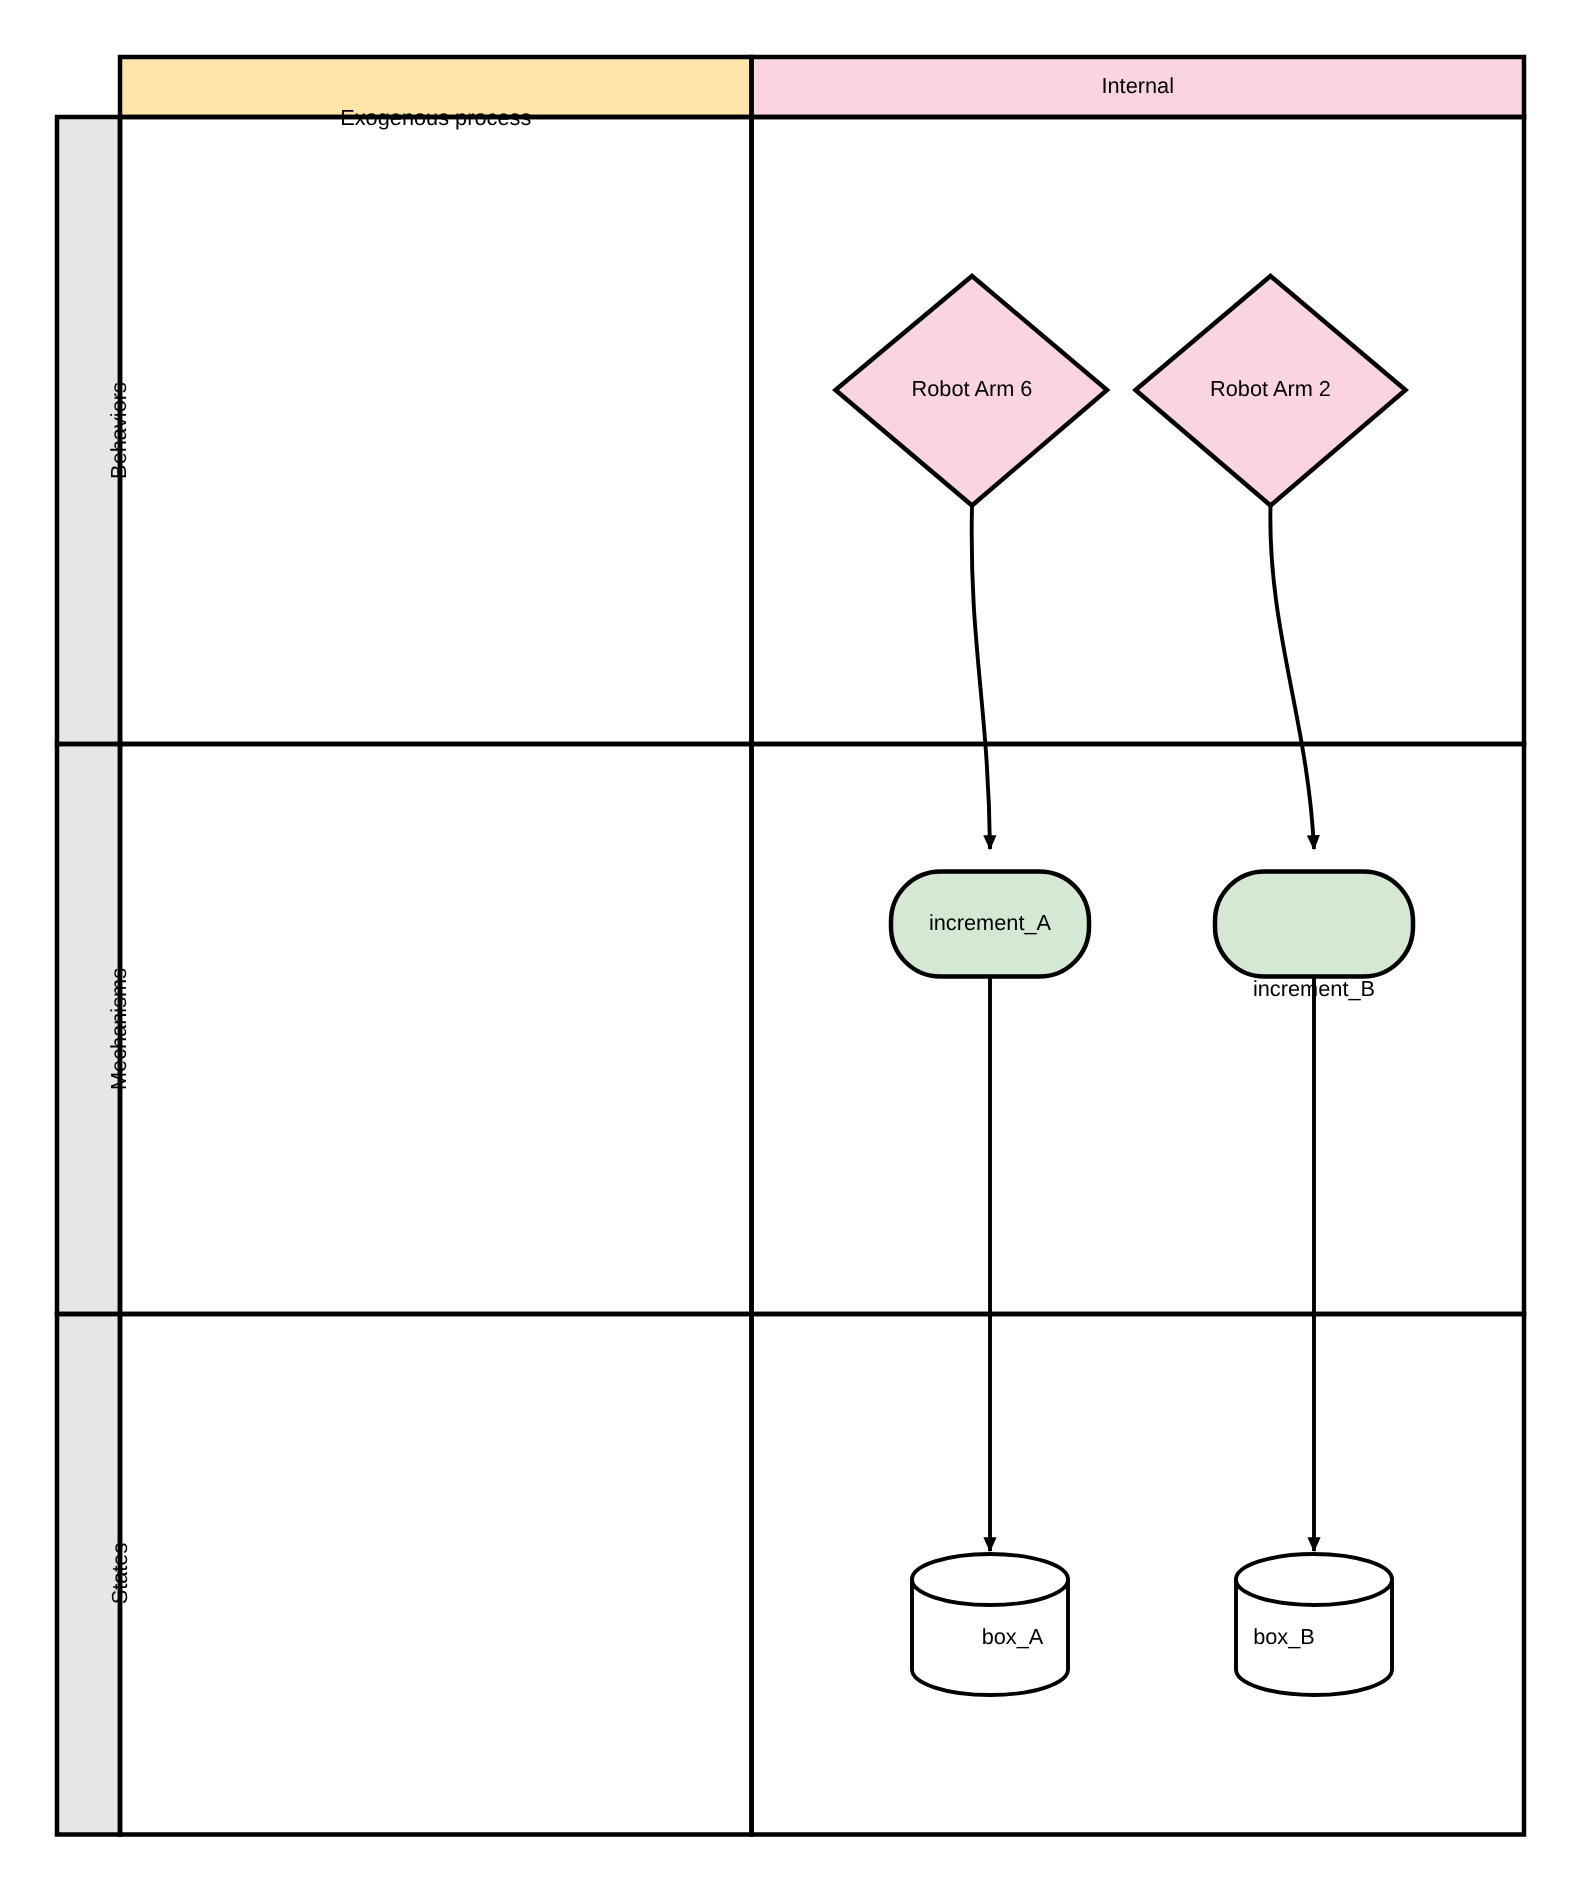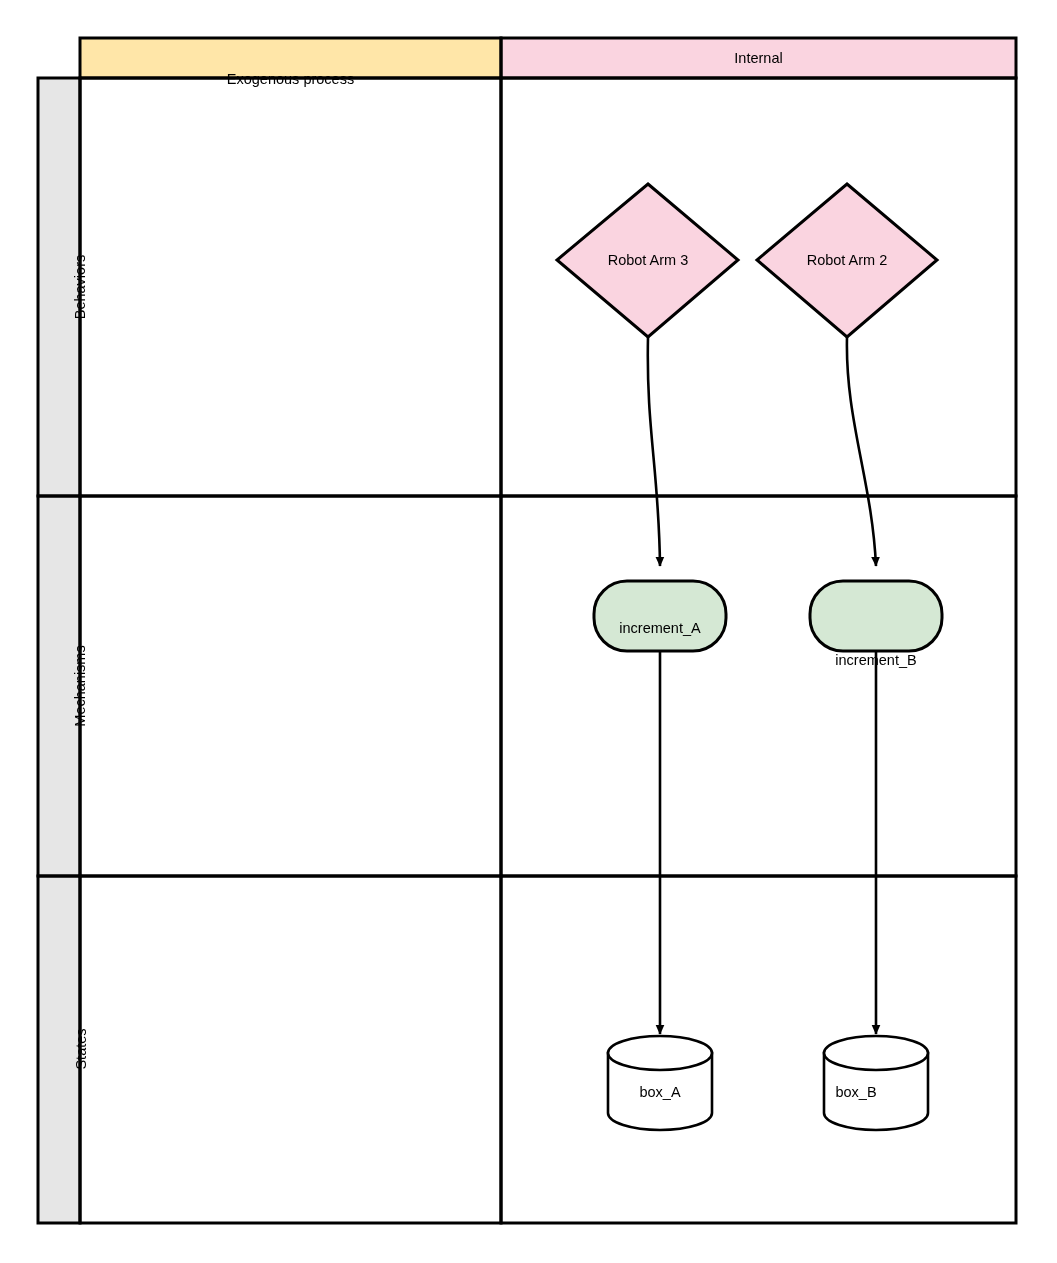--- a/index.html
+++ b/index.html
@@ -75,22 +75,22 @@
     </g>
   </svg>
 
   <div class="lbl hdr-label ctr" style="left:80px;top:38px;width:421px;height:40px;margin-top:21px;">Exogenous process</div>
   <div class="lbl hdr-label ctr" style="left:501px;top:38px;width:515px;height:40px;">Internal</div>
 
   <div class="lbl row-label ctr" style="left:-129px;top:266px;width:418px;height:42px;transform:rotate(-90deg);">Behaviors</div>
   <div class="lbl row-label ctr" style="left:-110px;top:665px;width:380px;height:42px;transform:rotate(-90deg);">Mechanisms</div>
   <div class="lbl row-label ctr" style="left:-93px;top:1028px;width:347px;height:42px;transform:rotate(-90deg);">States</div>
 
-  <div class="lbl node-label ctr" style="left:558px;top:248px;width:180px;height:24px;">Robot Arm 3</div>
+  <div class="lbl node-label ctr" style="left:558px;top:248px;width:180px;height:24px;">Robot Arm 6</div>
   <div class="lbl node-label ctr" style="left:757px;top:248px;width:180px;height:24px;">Robot Arm 2</div>
 
-  <div class="lbl node-label ctr" style="left:594px;top:604px;width:132px;height:24px;margin-top:12px;">increment_A</div>
+  <div class="lbl node-label ctr" style="left:594px;top:604px;width:132px;height:24px;">increment_A</div>
   <div class="lbl node-label ctr" style="left:810px;top:604px;width:132px;height:24px;margin-top:44px;">increment_B</div>
 
-  <div class="lbl node-label ctr" style="left:608px;top:1080px;width:104px;height:24px;">box_A</div>
+  <div class="lbl node-label ctr" style="left:608px;top:1080px;width:104px;height:24px;padding-left:15px;">box_A</div>
   <div class="lbl node-label ctr" style="left:804px;top:1080px;width:104px;height:24px;">box_B</div>
 
 </div>
 
 </body></html>

